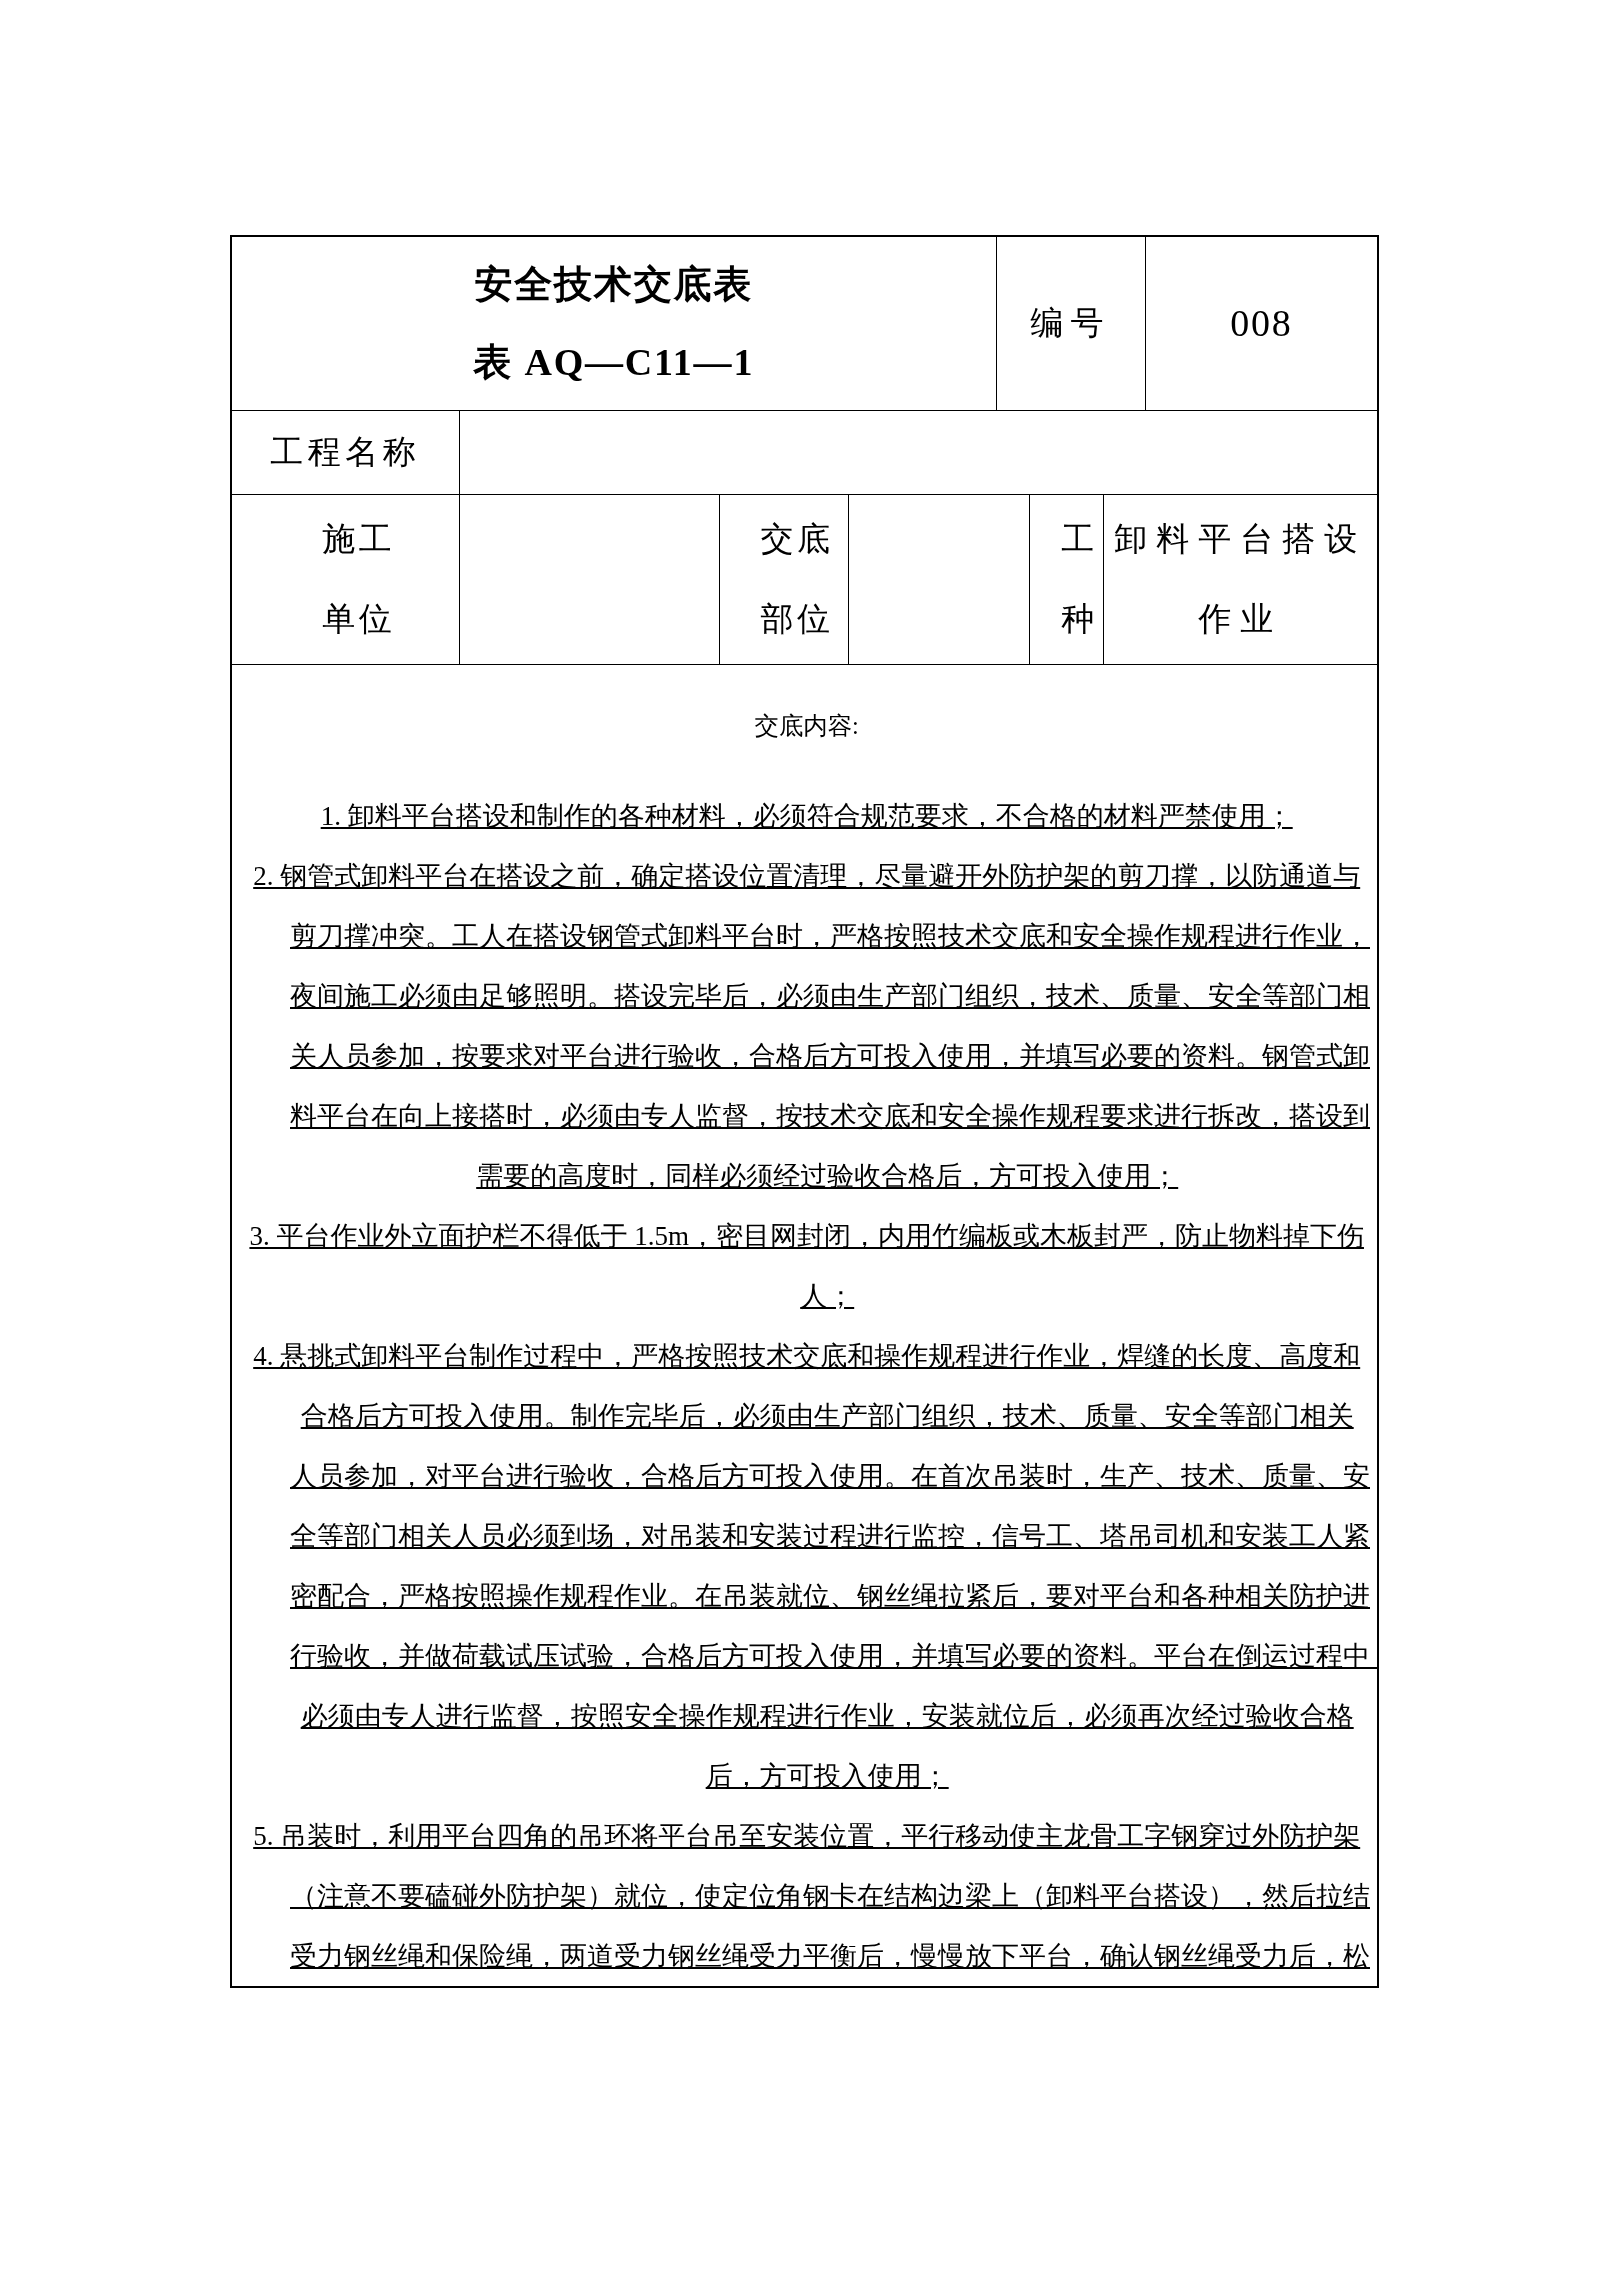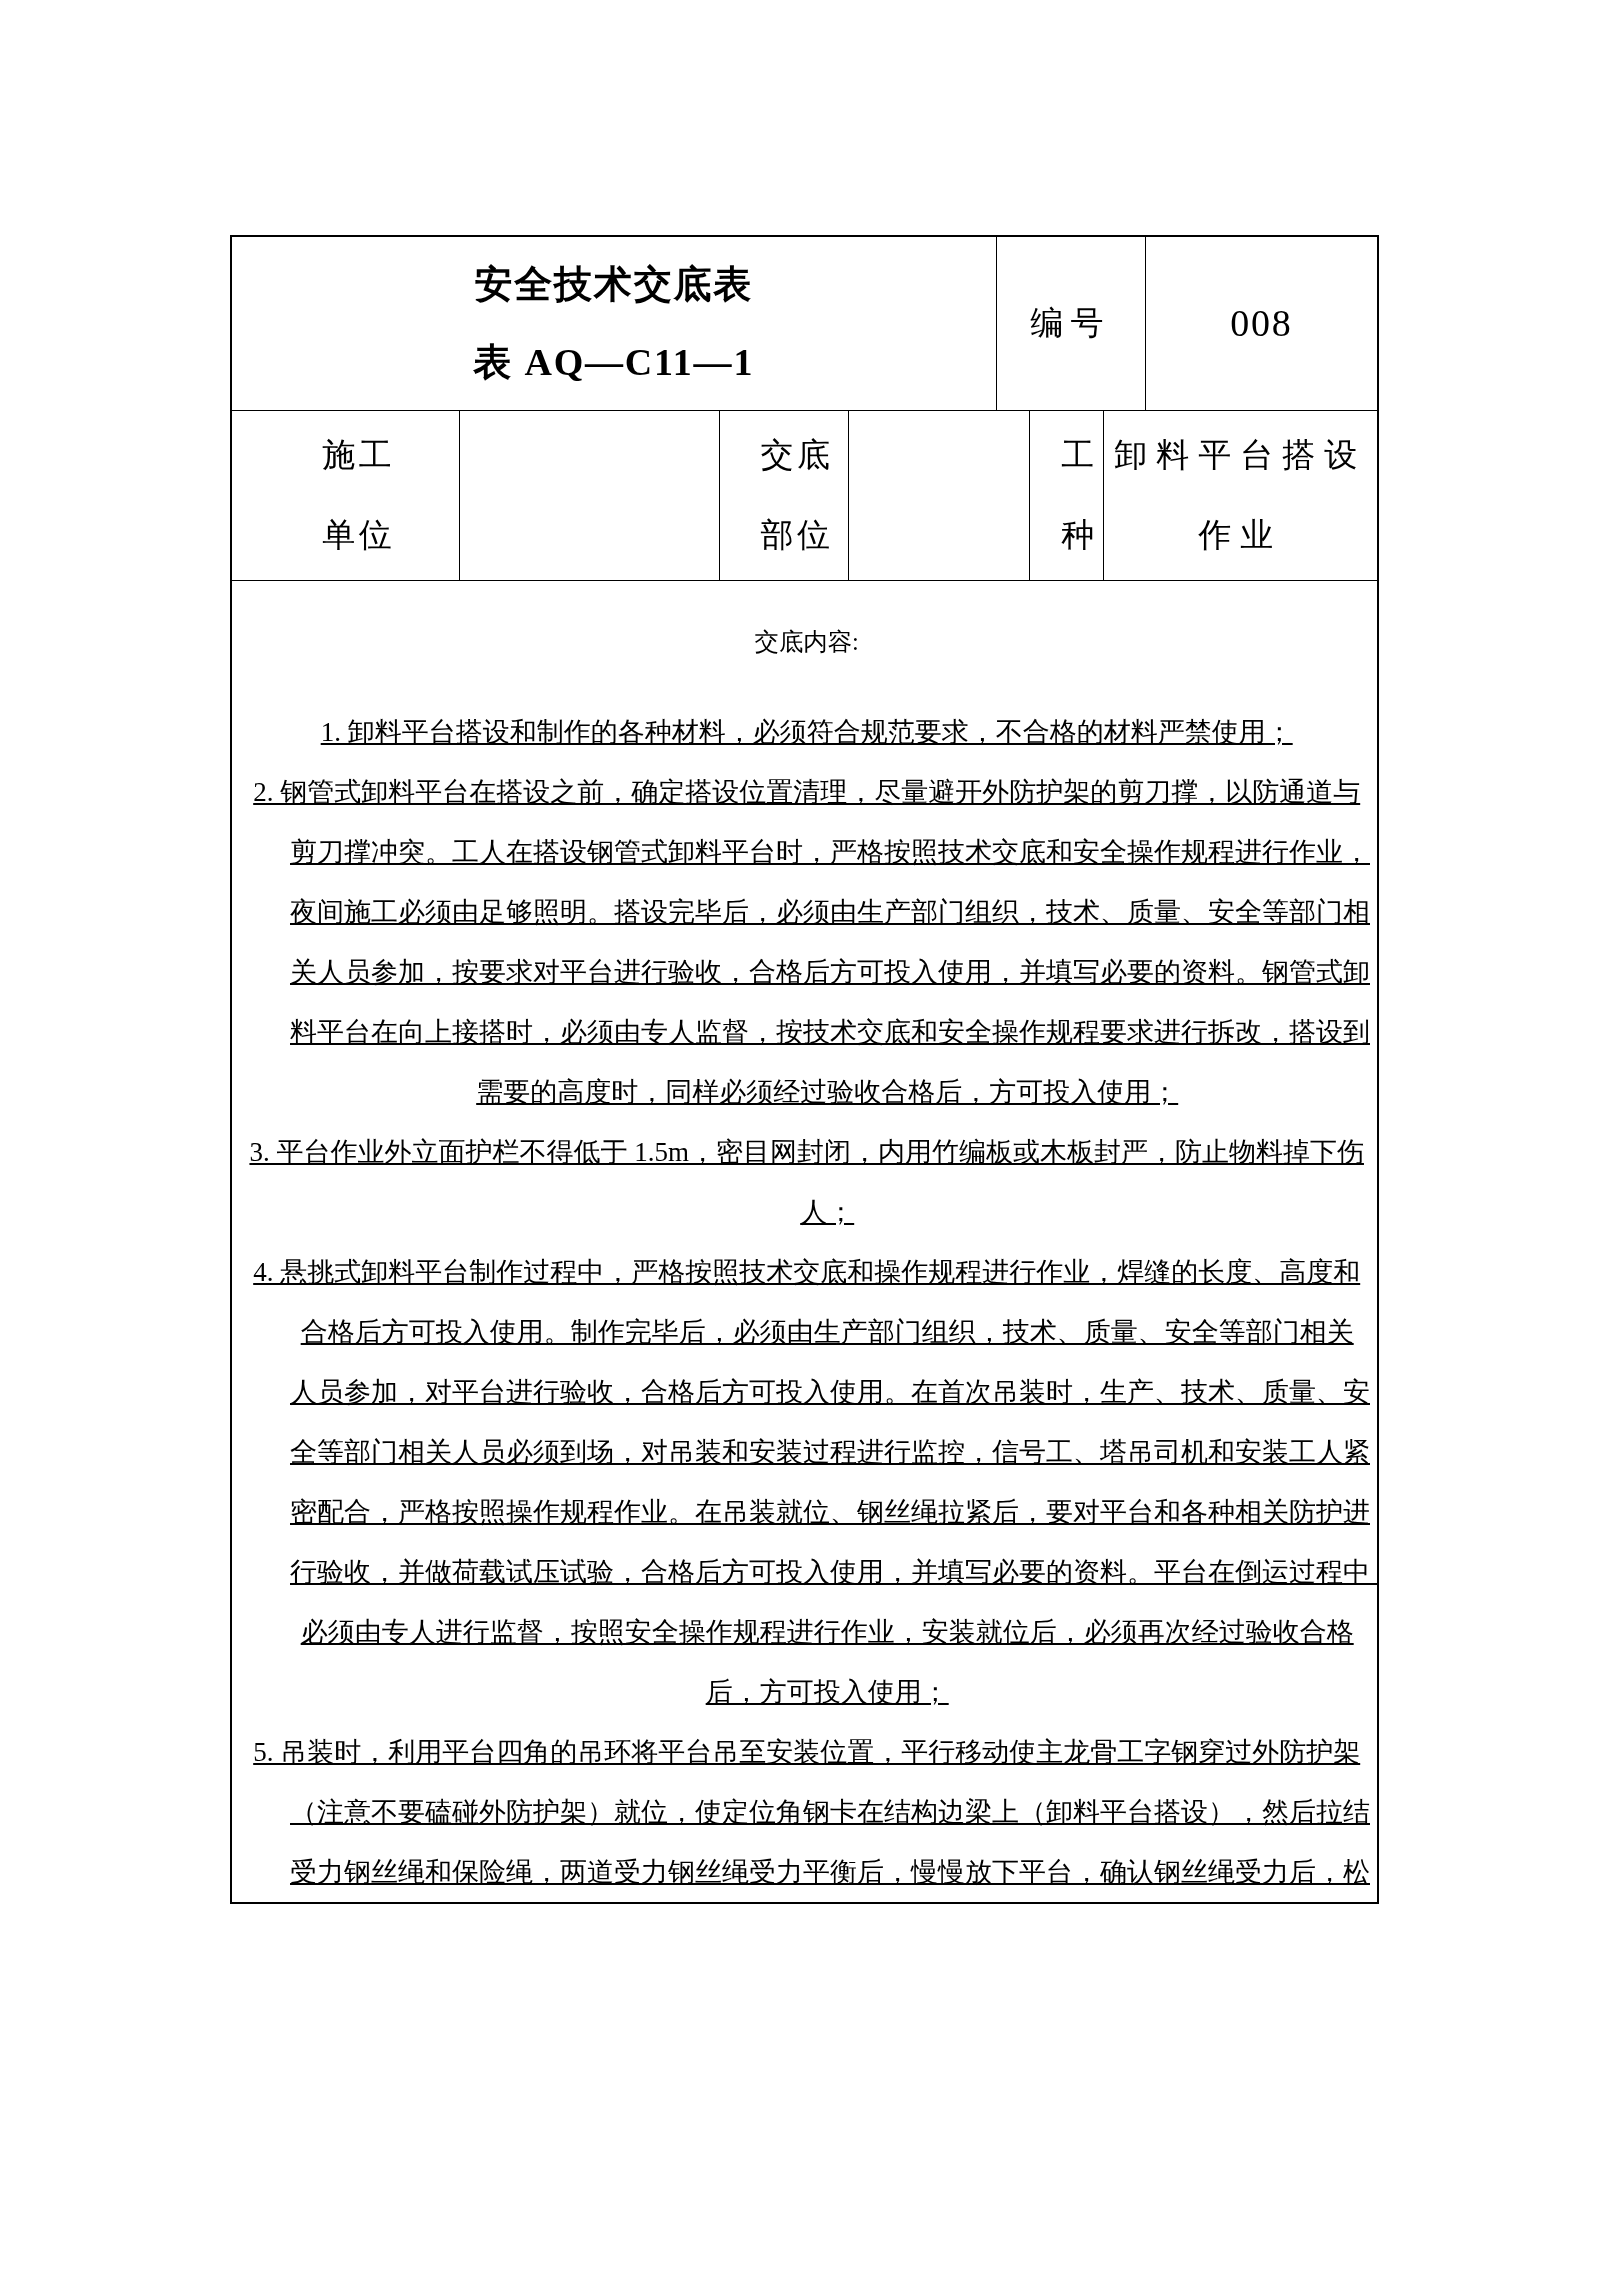--- a/index.html
+++ b/index.html
@@ -66,20 +66,24 @@
     </colgroup>
     <tbody>
         <tr style="height:174px">
       <td colspan="4" class="title-cell">
         <div class="title-line">安全技术交底表</div>
         <div class="title-line">表 AQ—C11—1</div>
       </td>
       <td colspan="3" class="num-label">编号</td>
       <td class="num-value">008</td>
     </tr>
+    <tr style="height:84px">
+      <td class="label-single">工程名称</td>
+      <td colspan="7"></td>
+    </tr>
     <tr style="height:170px">
       <td class="two-line">
         <div>施工</div>
         <div>单位</div>
       </td>
       <td></td>
       <td class="two-line">
         <div>交底</div>
         <div>部位</div>
       </td>

